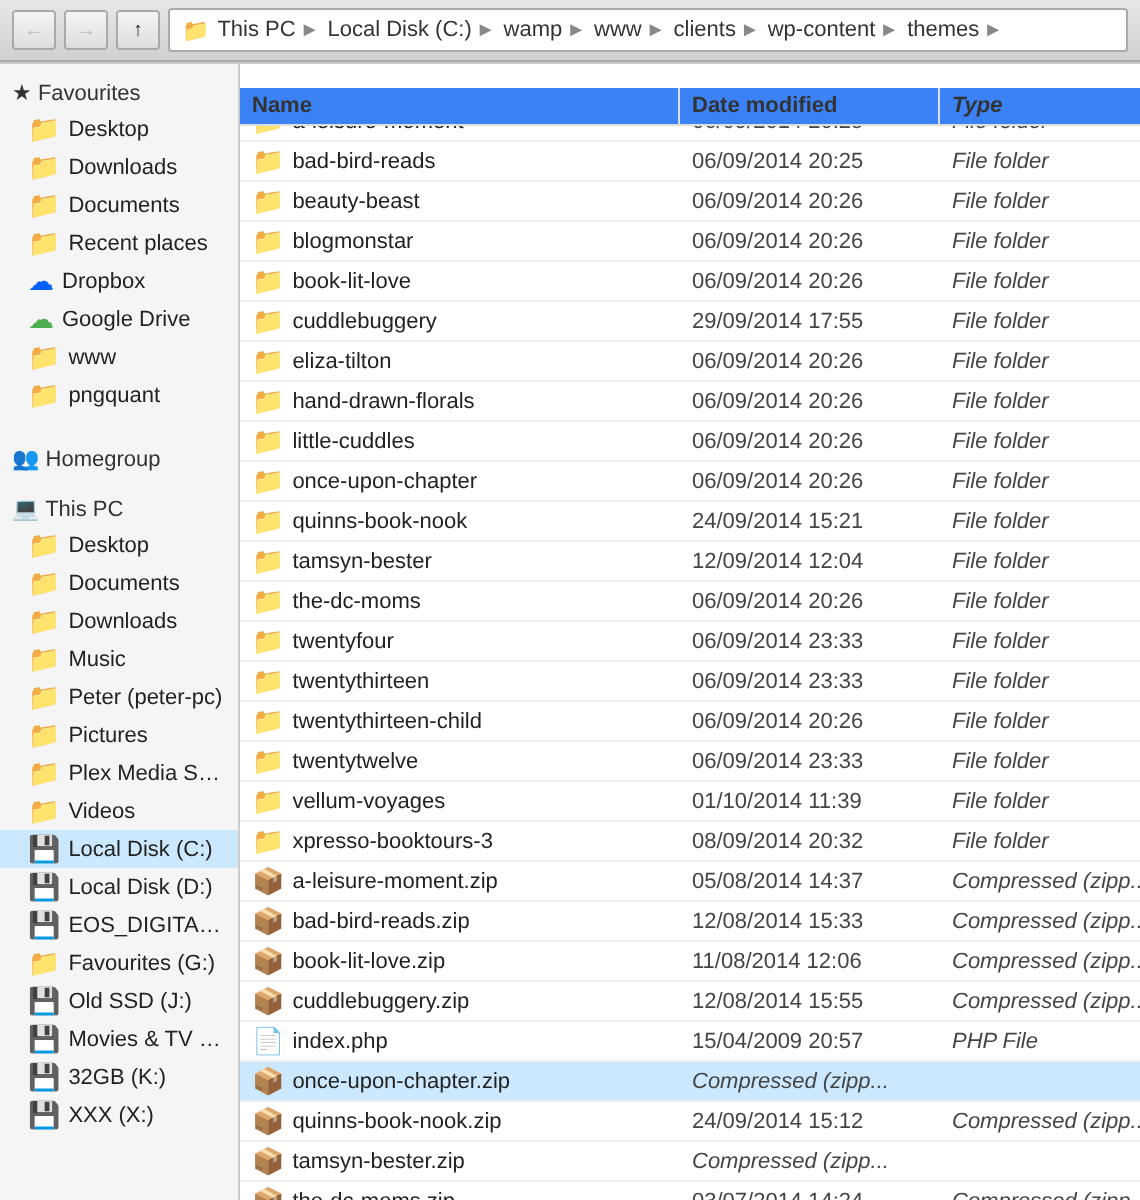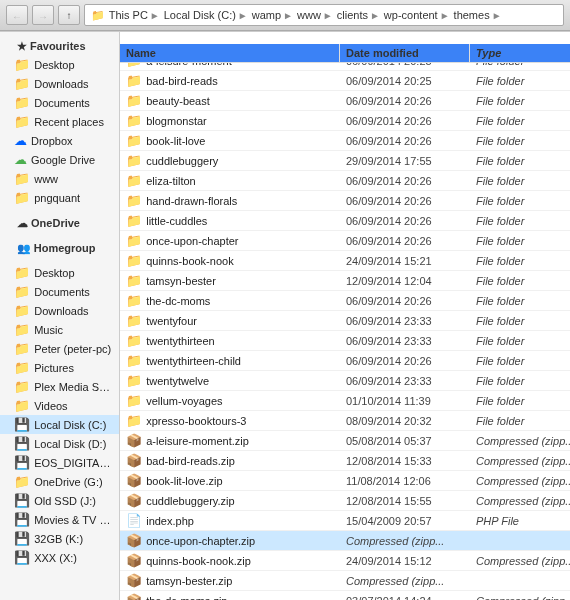--- a/index.html
+++ b/index.html
@@ -68,23 +68,23 @@
       border-right: 1px solid #ccc;
       overflow-y: auto;
       overflow-x: hidden;
       padding: 4px 0;
     }
     .sidebar::-webkit-scrollbar { width: 8px; }
     .sidebar::-webkit-scrollbar-thumb { background: #ccc; border-radius: 4px; }
 
     .sidebar-section-header {
       font-size: 11px;
-      font-weight: bold;
+      font-weight: normal;
       color: #333;
-      padding: 4px 6px 2px 17px;
+      padding: 4px 6px 2px 6px;
       cursor: pointer;
     }
     .sidebar-item {
       display: flex;
       align-items: center;
       gap: 4px;
       padding: 2px 6px 2px 14px;
       cursor: pointer;
       white-space: nowrap;
       overflow: hidden;
@@ -228,32 +228,32 @@
       <span class="icon folder-icon">📁</span>
       <span class="label">www</span>
     </div>
     <div class="sidebar-item">
       <span class="icon folder-icon">📁</span>
       <span class="label">pngquant</span>
     </div>
 
     <div class="sidebar-divider"></div>
 
-    <div class="sidebar-section-header">
-      <span>☁</span> <span>OneDrive</span>
-    </div>
 
     <div class="sidebar-divider"></div>
 
     <div class="sidebar-section-header">
       <span>👥</span> <span>Homegroup</span>
     </div>
 
     <div class="sidebar-divider"></div>
 
+    <div class="sidebar-section-header">
+      <span>💻</span> <span>This PC</span>
+    </div>
     <div class="sidebar-item">
       <span class="icon folder-icon">📁</span>
       <span class="label">Desktop</span>
     </div>
     <div class="sidebar-item">
       <span class="icon folder-icon">📁</span>
       <span class="label">Documents</span>
     </div>
     <div class="sidebar-item">
       <span class="icon folder-icon">📁</span>
@@ -286,21 +286,21 @@
     <div class="sidebar-item">
       <span class="icon">💾</span>
       <span class="label">Local Disk (D:)</span>
     </div>
     <div class="sidebar-item">
       <span class="icon">💾</span>
       <span class="label">EOS_DIGITAL (F:)</span>
     </div>
     <div class="sidebar-item">
       <span class="icon folder-icon">📁</span>
-      <span class="label">OneDrive (G:)</span>
+      <span class="label">Favourites (G:)</span>
     </div>
     <div class="sidebar-item">
       <span class="icon">💾</span>
       <span class="label">Old SSD (J:)</span>
     </div>
     <div class="sidebar-item">
       <span class="icon">💾</span>
       <span class="label">Movies &amp; TV (J:)</span>
     </div>
     <div class="sidebar-item">
@@ -470,21 +470,21 @@
       <span>xpresso-booktours-3</span>
     </div>
     <div class="file-cell date">08/09/2014 20:32</div>
     <div class="file-cell type">File folder</div>
   </div>
         <div class="file-row">
     <div class="file-cell">
       <span class="file-icon zip-icon">📦</span>
       <span>a-leisure-moment.zip</span>
     </div>
-    <div class="file-cell date">05/08/2014 05:37</div>
+    <div class="file-cell date">05/08/2014 14:37</div>
     <div class="file-cell type">Compressed (zipp...</div>
   </div>
         <div class="file-row">
     <div class="file-cell">
       <span class="file-icon zip-icon">📦</span>
       <span>bad-bird-reads.zip</span>
     </div>
     <div class="file-cell date">12/08/2014 15:33</div>
     <div class="file-cell type">Compressed (zipp...</div>
   </div>

